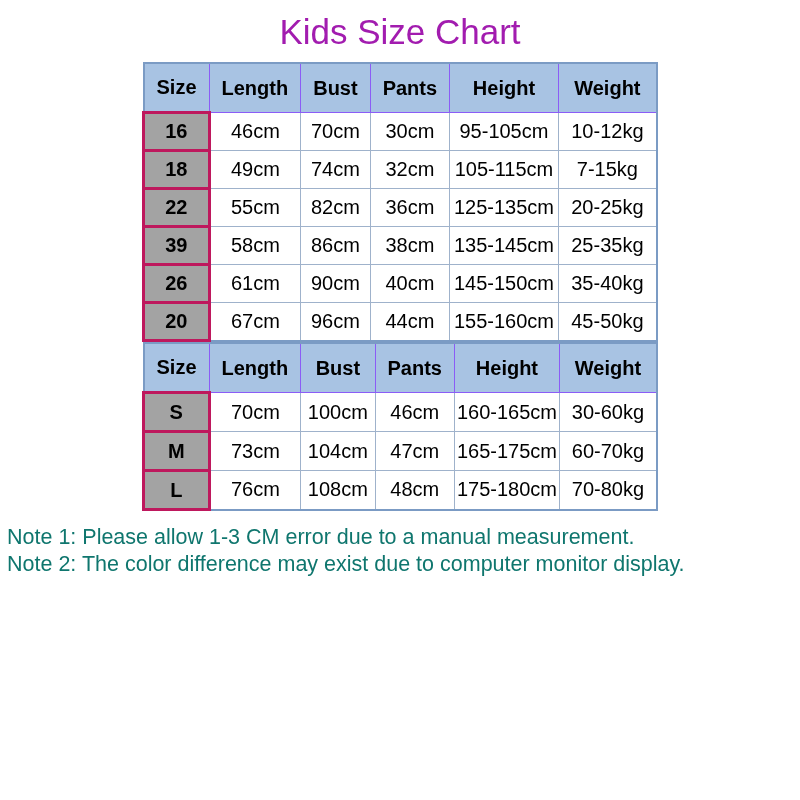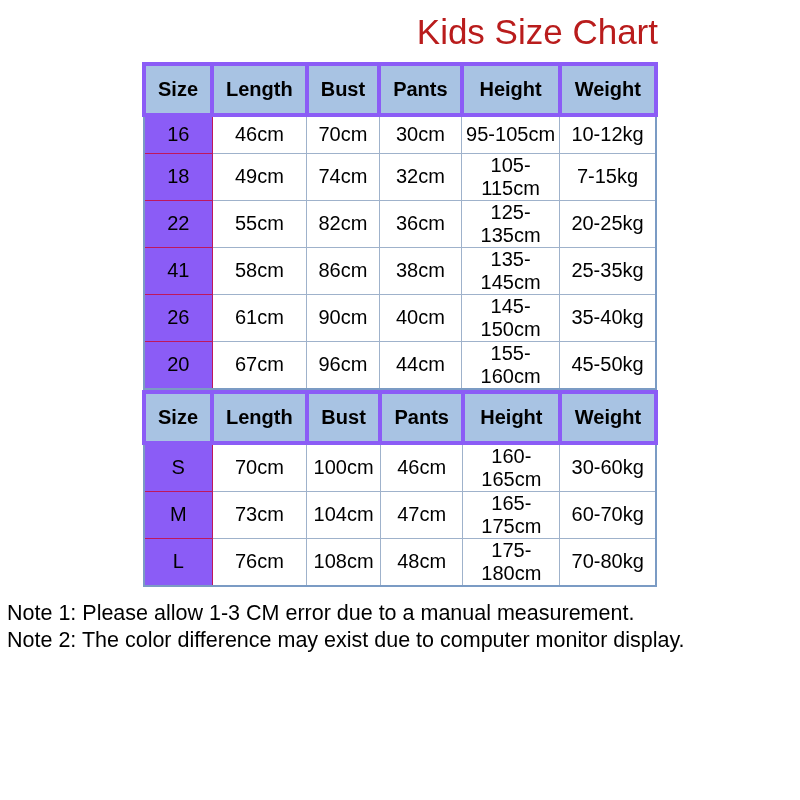--- a/index.html
+++ b/index.html
@@ -16,69 +16,69 @@
     overflow: hidden;
     background: #ffffff;
   }
   .chart-wrap {
     width: 516px;
     margin: 0 auto;
   }
   .title {
     font-size: 35px;
     font-weight: normal;
-    text-align: right;
-    color: #b91c1c;
+    text-align: center;
+    color: #a21caf;
     margin: 0;
     padding: 0;
     line-height: 42px;
   }
   .title.kids   { margin: 11px 0 9px 0; }
   .title.adults { margin: 35px 0 7px 0; }
 
   table.size-chart {
     border-collapse: collapse;
     table-layout: fixed;
     margin: 0 auto;
     border: 2px solid #7b9bc4;
     background: #ffffff;
   }
   table.size-chart th {
     background: #a8c3e3;
-    border: 4px solid #8b5cf6;
+    border: 1px solid #8b5cf6;
     font-weight: bold;
     font-size: 20px;
     text-align: center;
     vertical-align: middle;
     padding: 12px;
   }
   table.size-chart td {
     background: #ffffff;
     border: 1px solid #9fb2cb;
     font-size: 20px;
     text-align: center;
     vertical-align: middle;
     padding: 0;
   }
   table.size-chart td.size-cell {
-    background: #8b5cf6;
-    border: 1px solid #be185d;
-    font-weight: normal;
+    background: #a3a3a3;
+    border: 3px solid #be185d;
+    font-weight: bold;
   }
   table.size-chart thead tr { height: 46px; }
   table.kids tbody tr   { height: 38px; }
   table.adults tbody tr { height: 39px; }
 
   .notes {
     margin: 13px 0 0 7px;
   }
   .note-line {
     font-size: 21.5px;
     line-height: 27px;
-    color: #000000;
+    color: #0f766e;
     white-space: nowrap;
   }
 </style>
 </head>
 <body>
 
 <div class="page">
 
   <div class="chart-wrap">
     <h1 class="title kids">Kids Size Chart</h1>
@@ -120,21 +120,21 @@
           </tr>
           <tr>
             <td class="size-cell">22</td>
             <td>55cm</td>
             <td>82cm</td>
             <td>36cm</td>
             <td>125-135cm</td>
             <td>20-25kg</td>
           </tr>
           <tr>
-            <td class="size-cell">41</td>
+            <td class="size-cell">39</td>
             <td>58cm</td>
             <td>86cm</td>
             <td>38cm</td>
             <td>135-145cm</td>
             <td>25-35kg</td>
           </tr>
           <tr>
             <td class="size-cell">26</td>
             <td>61cm</td>
             <td>90cm</td>

